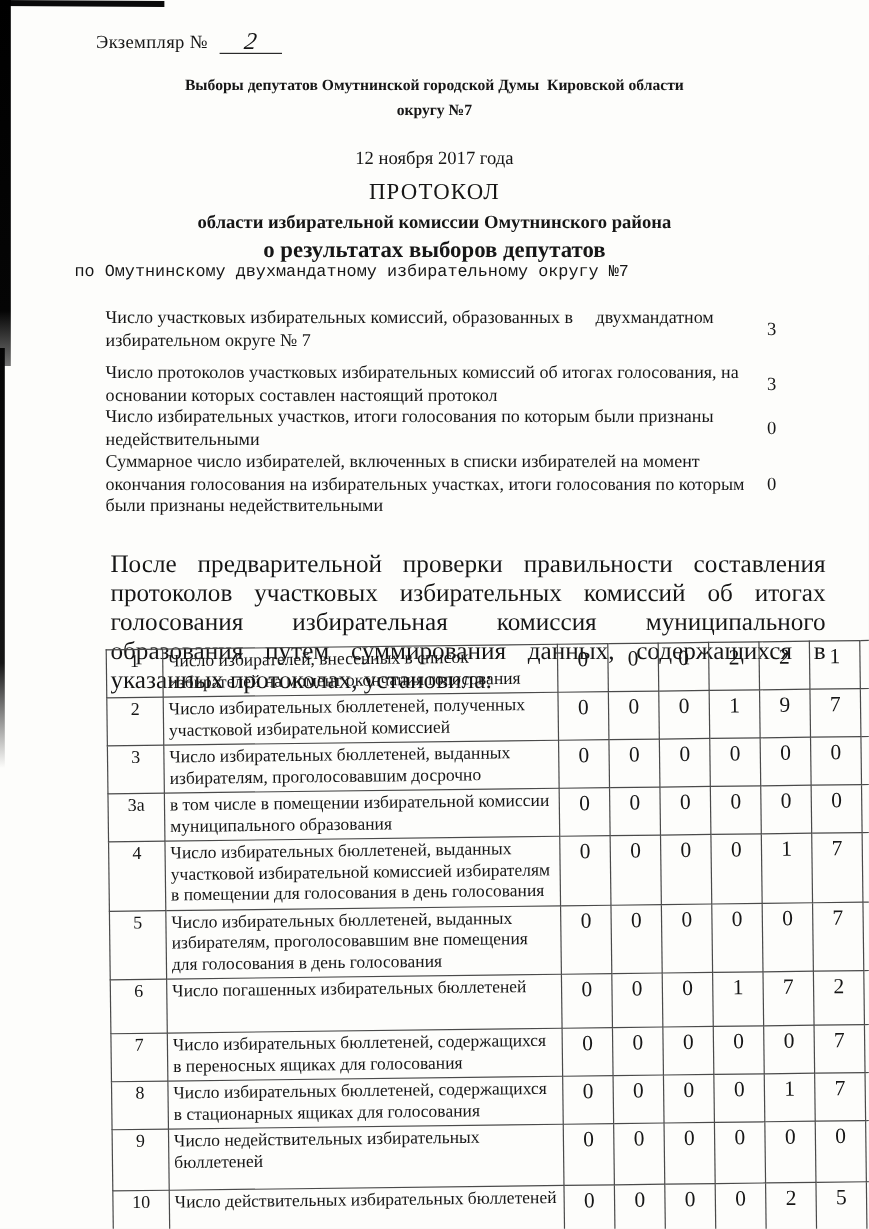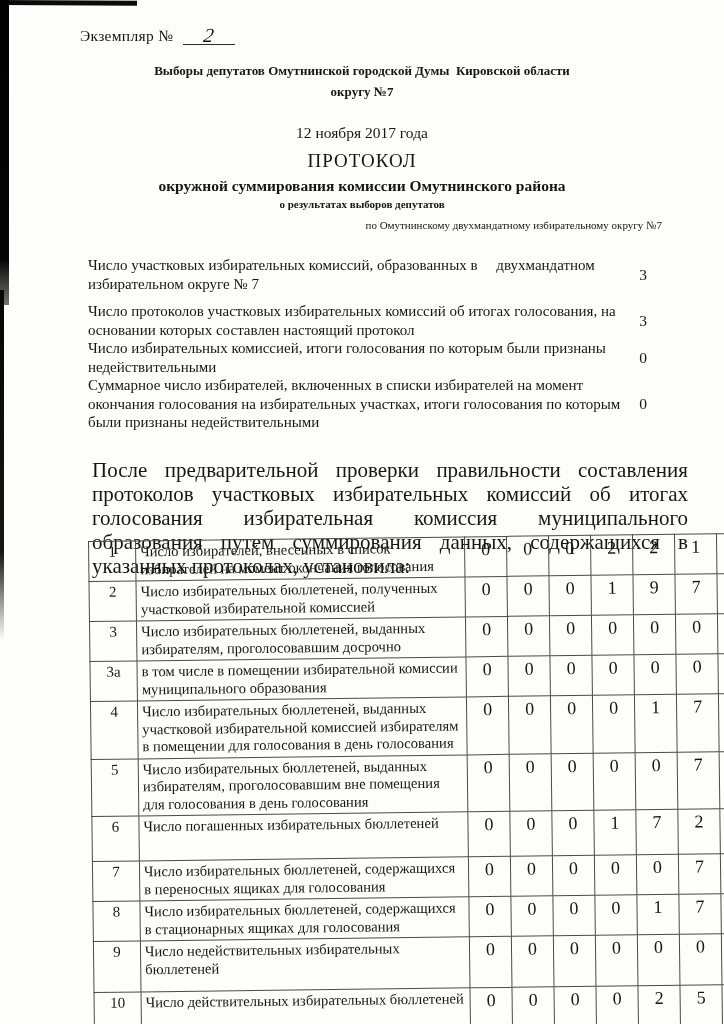--- a/index.html
+++ b/index.html
@@ -57,25 +57,25 @@
   .protocol-heading {
     position: absolute; left: 62px; top: 150px; width: 600px;
     text-align: center; font-weight: normal; font-size: 19px; letter-spacing: 1px;
   }
   .protocol-sub1 {
     position: absolute; left: 62px; top: 177px; width: 600px;
     text-align: center; font-weight: bold; font-size: 15.5px;
   }
   .protocol-sub2 {
     position: absolute; left: 62px; top: 198px; width: 600px;
-    text-align: center; font-weight: bold; font-size: 11px;
+    text-align: center; font-weight: bold; font-size: 19px;
   }
   .protocol-sub3 {
     position: absolute; left: 62px; top: 219px; width: 600px;
-    text-align: right; font-size: 11px;
+    text-align: left; font-size: 14px; font-family: Liberation Mono, monospace;
   }
   
   .summary { position: absolute; left: 88px; top: 256px; width: 572px; }
   .summary-item { display: flex; align-items: center; }
   .summary-item.gap-after { margin-bottom: 9px; }
   .summary-label { flex: 1; max-width: 540px; font-size: 15px; line-height: 18.5px; }
   .summary-value { width: 30px; text-align: center; font-size: 15.5px; }
   
   .preamble {
     position: absolute; left: 92px; top: 458px; width: 596px;
@@ -121,35 +121,35 @@
   </div>
 
   <div class="title-block">
     <div>Выборы депутатов Омутнинской городской Думы&nbsp; Кировской области</div>
     <div>округу №7</div>
   </div>
 
   <div class="date-line">12 ноября 2017 года</div>
 
   <div class="protocol-heading">ПРОТОКОЛ</div>
-  <div class="protocol-sub1">окружной суммирования комиссии Омутнинского района</div>
+  <div class="protocol-sub1">области избирательной комиссии Омутнинского района</div>
   <div class="protocol-sub2">о результатах выборов депутатов</div>
   <div class="protocol-sub3">по Омутнинскому двухмандатному избирательному округу №7</div>
 
   <div class="summary">
     <div class="summary-item gap-after">
       <div class="summary-label">Число участковых избирательных комиссий, образованных в&nbsp;&nbsp;&nbsp;&nbsp; двухмандатном избирательном округе № 7</div>
       <div class="summary-value">3</div>
     </div>
     <div class="summary-item">
       <div class="summary-label">Число протоколов участковых избирательных комиссий об итогах голосования, на основании которых составлен настоящий протокол</div>
       <div class="summary-value">3</div>
     </div>
     <div class="summary-item">
-      <div class="summary-label">Число избирательных комиссией, итоги голосования по которым были признаны недействительными</div>
+      <div class="summary-label">Число избирательных участков, итоги голосования по которым были признаны недействительными</div>
       <div class="summary-value">0</div>
     </div>
     <div class="summary-item">
       <div class="summary-label">Суммарное число избирателей, включенных в списки избирателей на момент окончания голосования на избирательных участках, итоги голосования по которым были признаны недействительными</div>
       <div class="summary-value">0</div>
     </div>
   </div>
 
   <div class="preamble">После предварительной проверки правильности составления протоколов участковых избирательных комиссий об итогах голосования избирательная комиссия муниципального образования путем суммирования данных, содержащихся в указанных протоколах, установила:</div>
 

